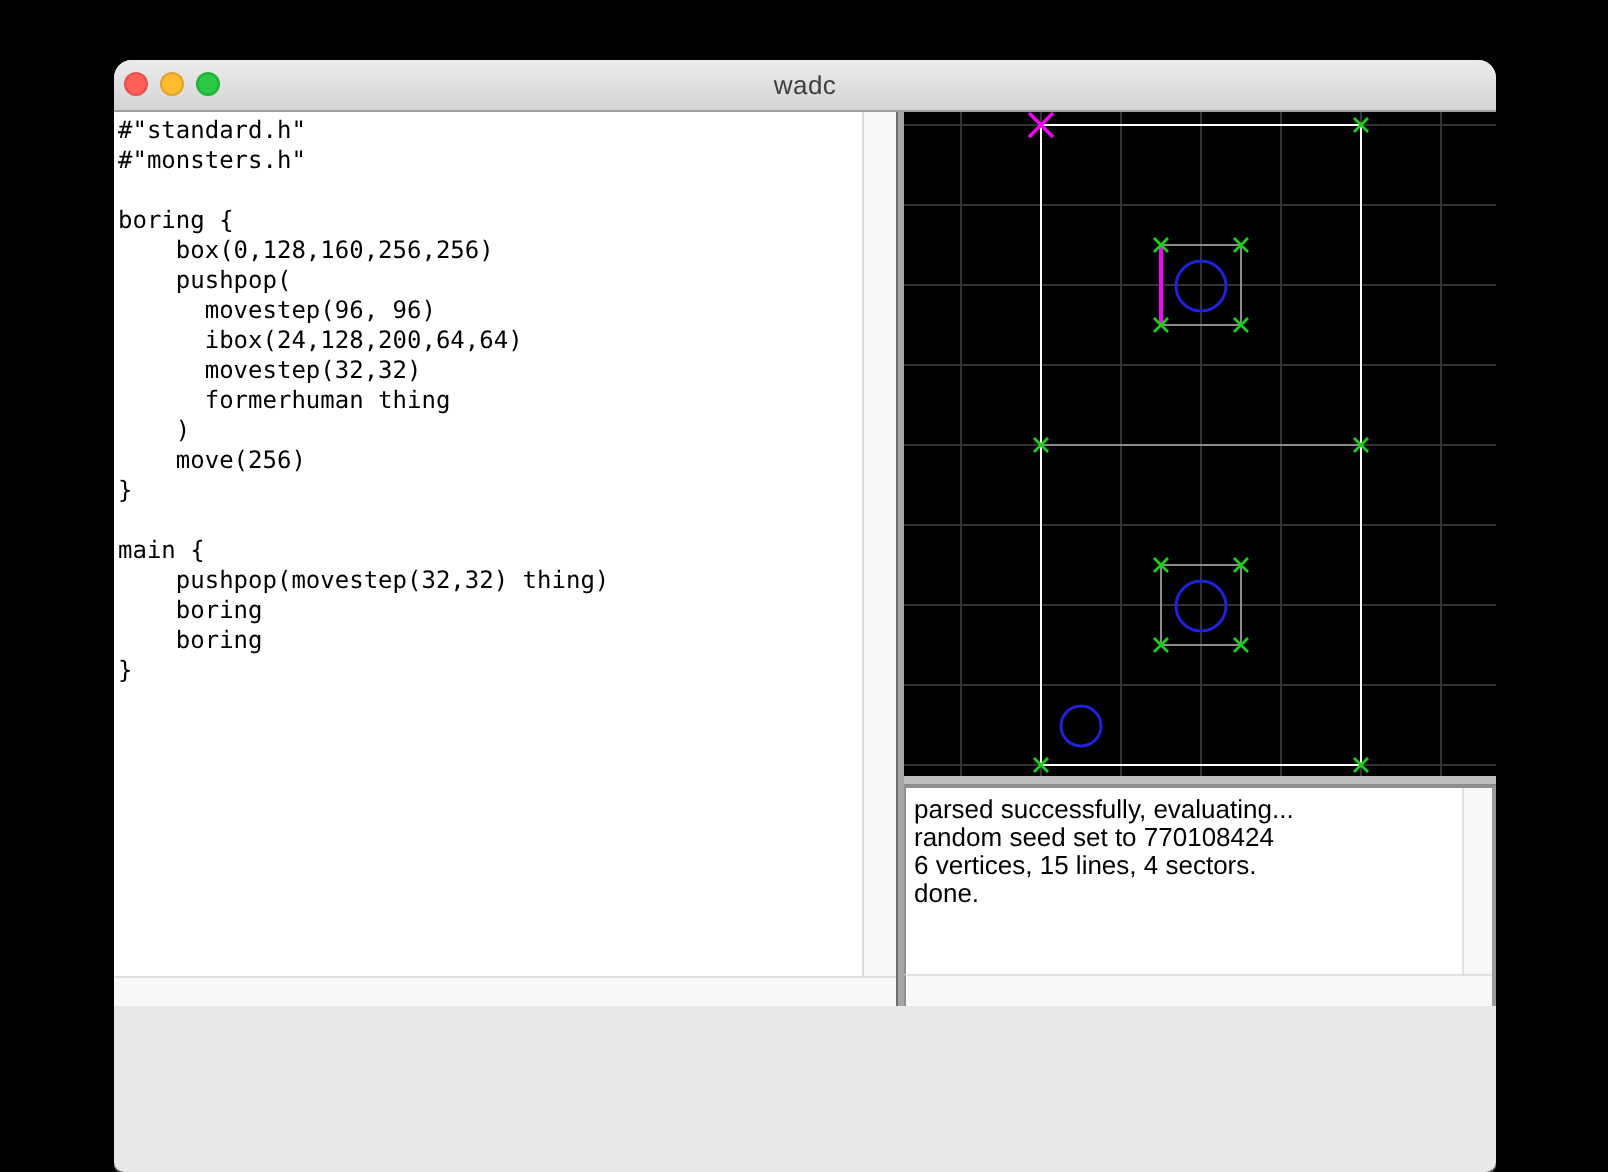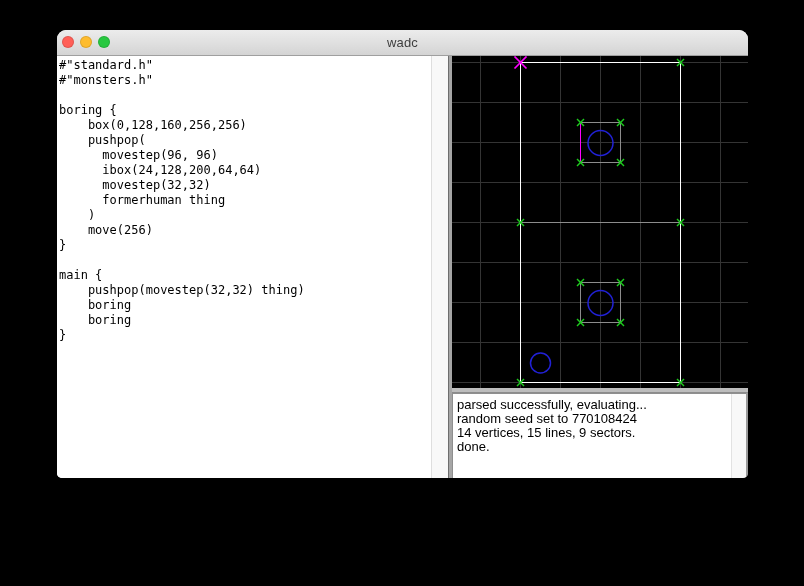--- a/index.html
+++ b/index.html
@@ -1,20 +1,20 @@
 <!DOCTYPE html>
 <html><head>
 <meta charset="utf-8">
 <style>
   html,body { margin:0; padding:0; }
   body { background:#000; width:804px; height:586px; overflow:hidden;
          font-family:"Liberation Sans", sans-serif; }
   .screen { position:relative; width:804px; height:586px; background:#000; }
 
-  .window { position:absolute; left:57px; top:30px; width:691px; height:448px;
+  .window { position:absolute; left:57px; top:30px; width:691px; height:557px;
             background:#e8e8e8; border-radius:9px 9px 5px 5px; overflow:hidden;
             box-shadow: inset 0 -1px 0 #4a4a4a; }
 
   
   .titlebar { position:relative; height:25px;
               background:linear-gradient(to bottom,#ececec,#d4d4d4);
               border-bottom:1px solid #9f9f9f;
               display:flex; align-items:center; justify-content:center; }
   .lights { position:absolute; left:5px; top:6px; display:flex; gap:6px; }
   .light { width:12px; height:12px; border-radius:50%;
@@ -152,21 +152,21 @@
               <circle cx="148.5" cy="247" r="12.5" fill="none" stroke="#2121d6" stroke-width="1.5"></circle>
               <circle cx="88.5" cy="307" r="10" fill="none" stroke="#2121d6" stroke-width="1.5"></circle>
             </svg>
         </div>
         <div class="splitter"></div>
         <div class="log-pane">
           <div class="log-body">
             <div class="log-area">
               <div class="log-text">parsed successfully, evaluating...
 random seed set to 770108424
-14 vertices, 15 lines, 9 sectors.
+6 vertices, 15 lines, 4 sectors.
 done.</div>
             </div>
             <div class="log-vscroll"></div>
           </div>
           <div class="log-hstrip"></div>
         </div>
       </div>
 
     </div>
   </div>

